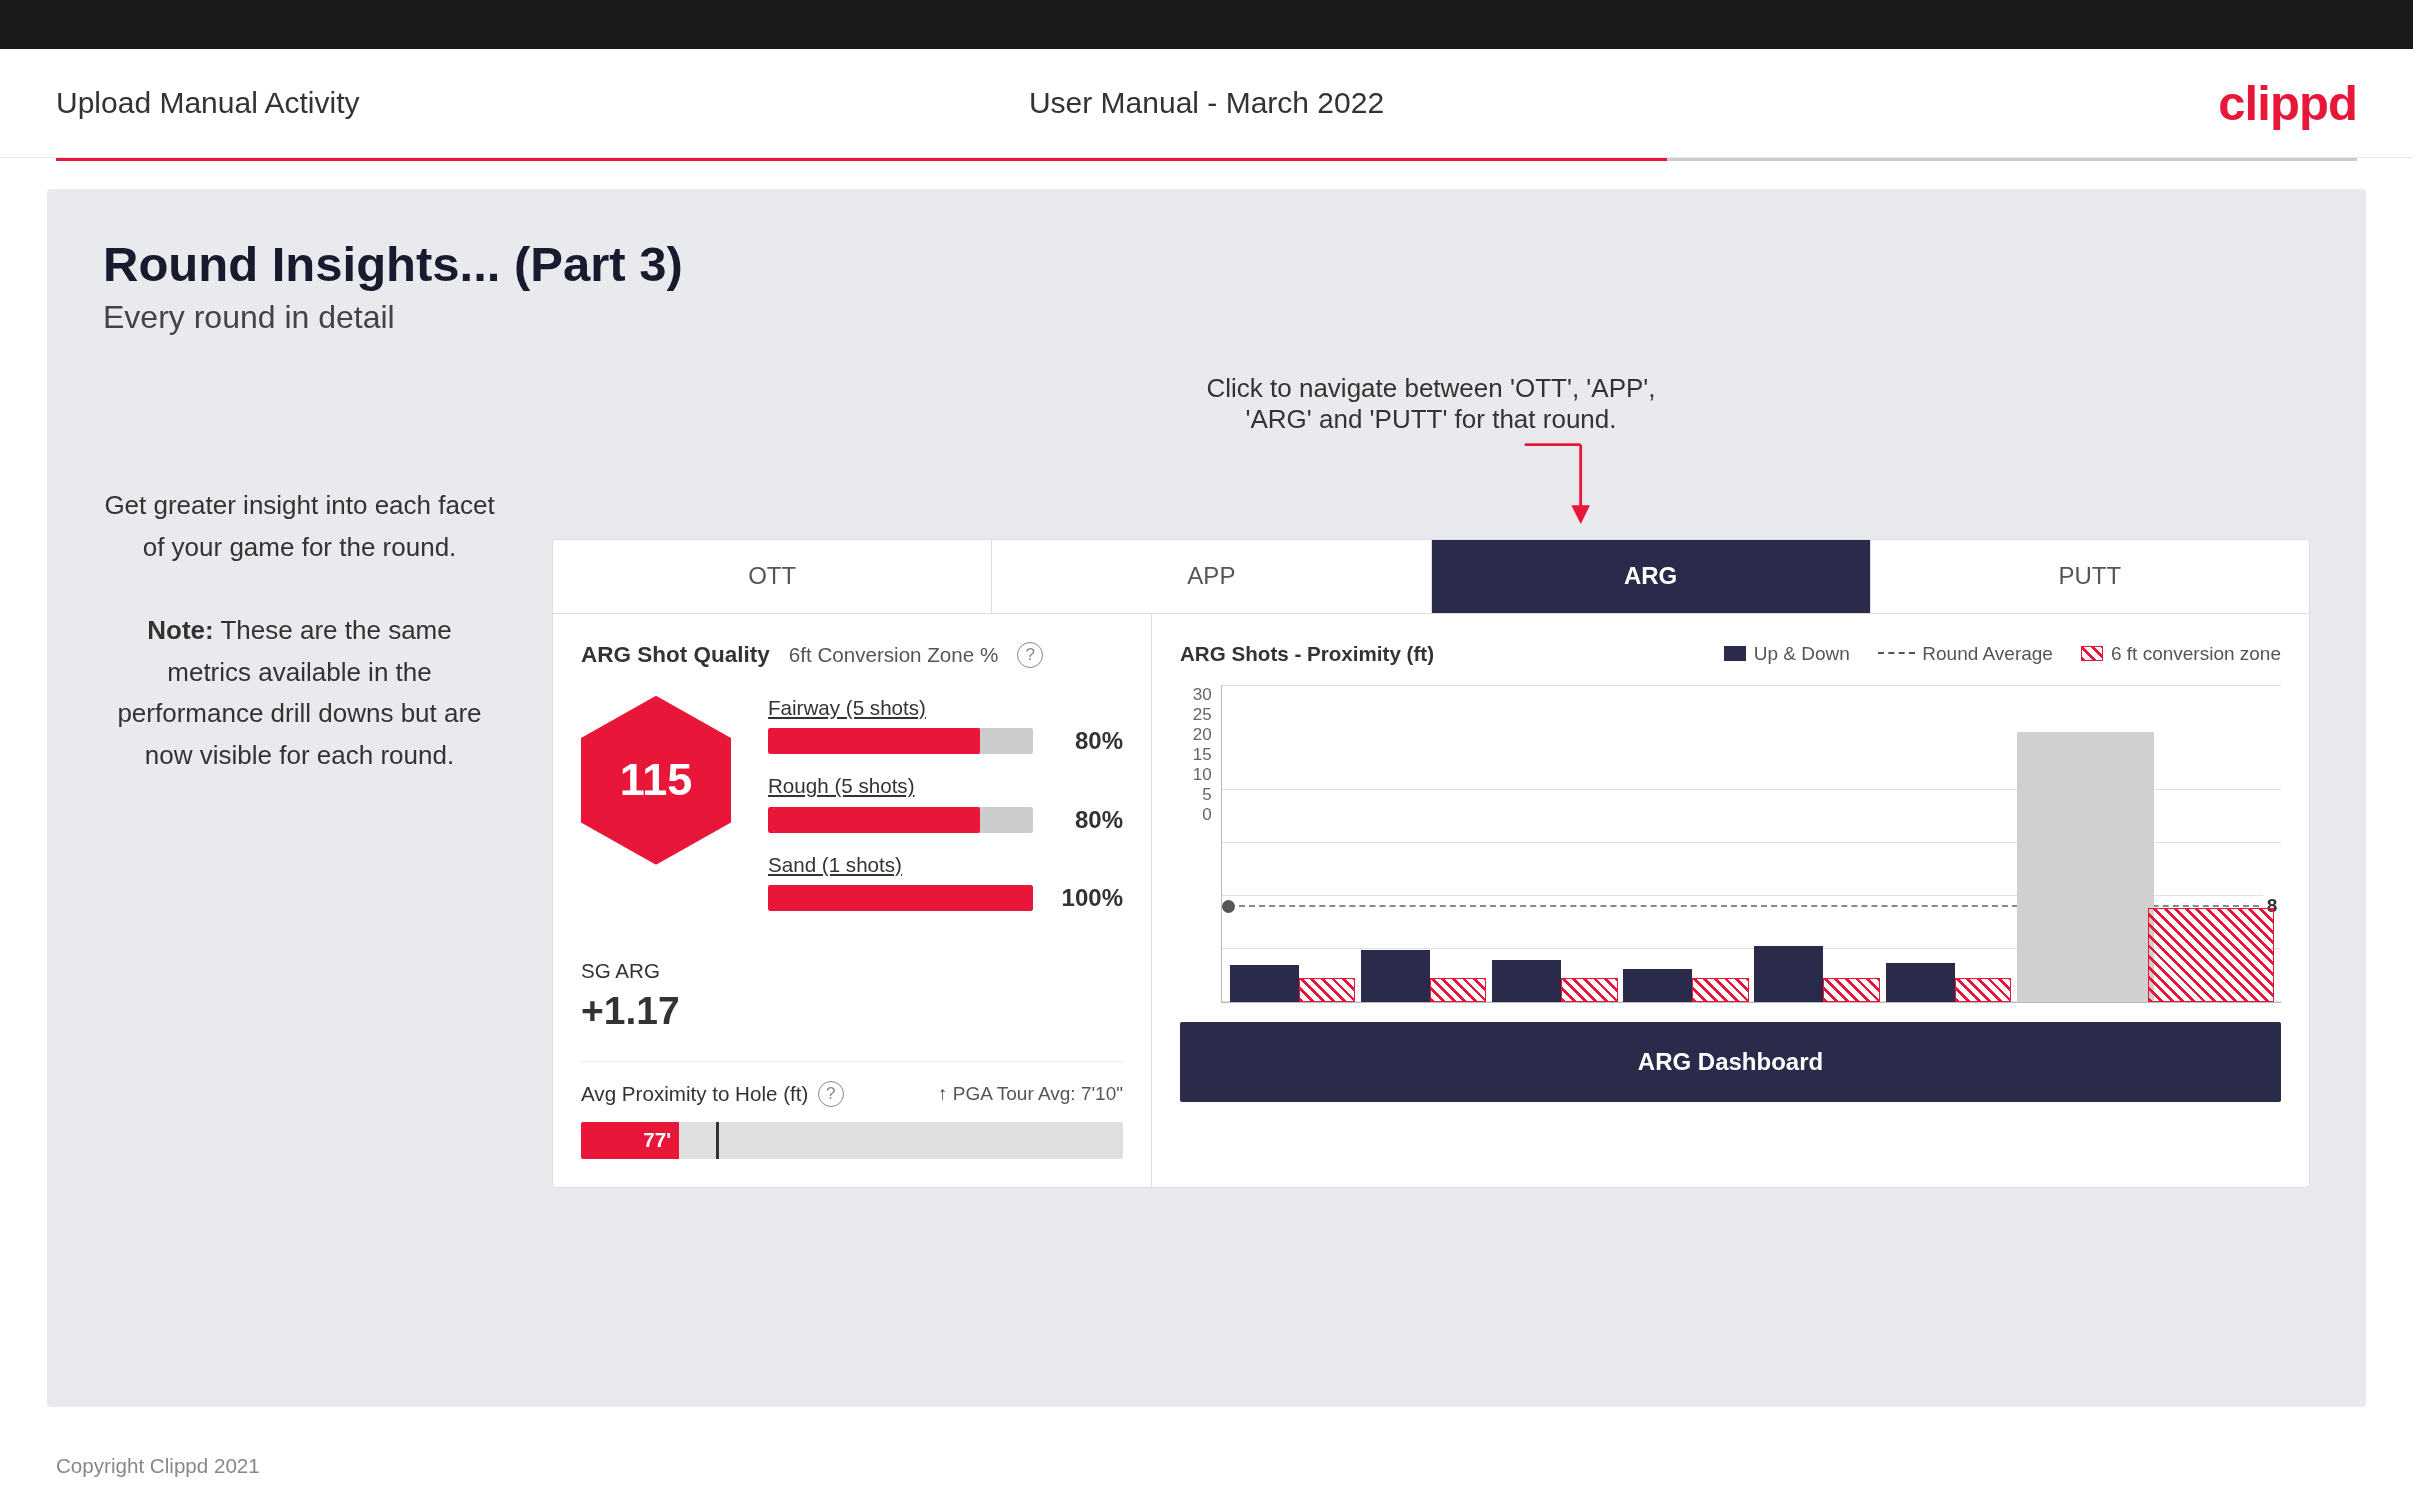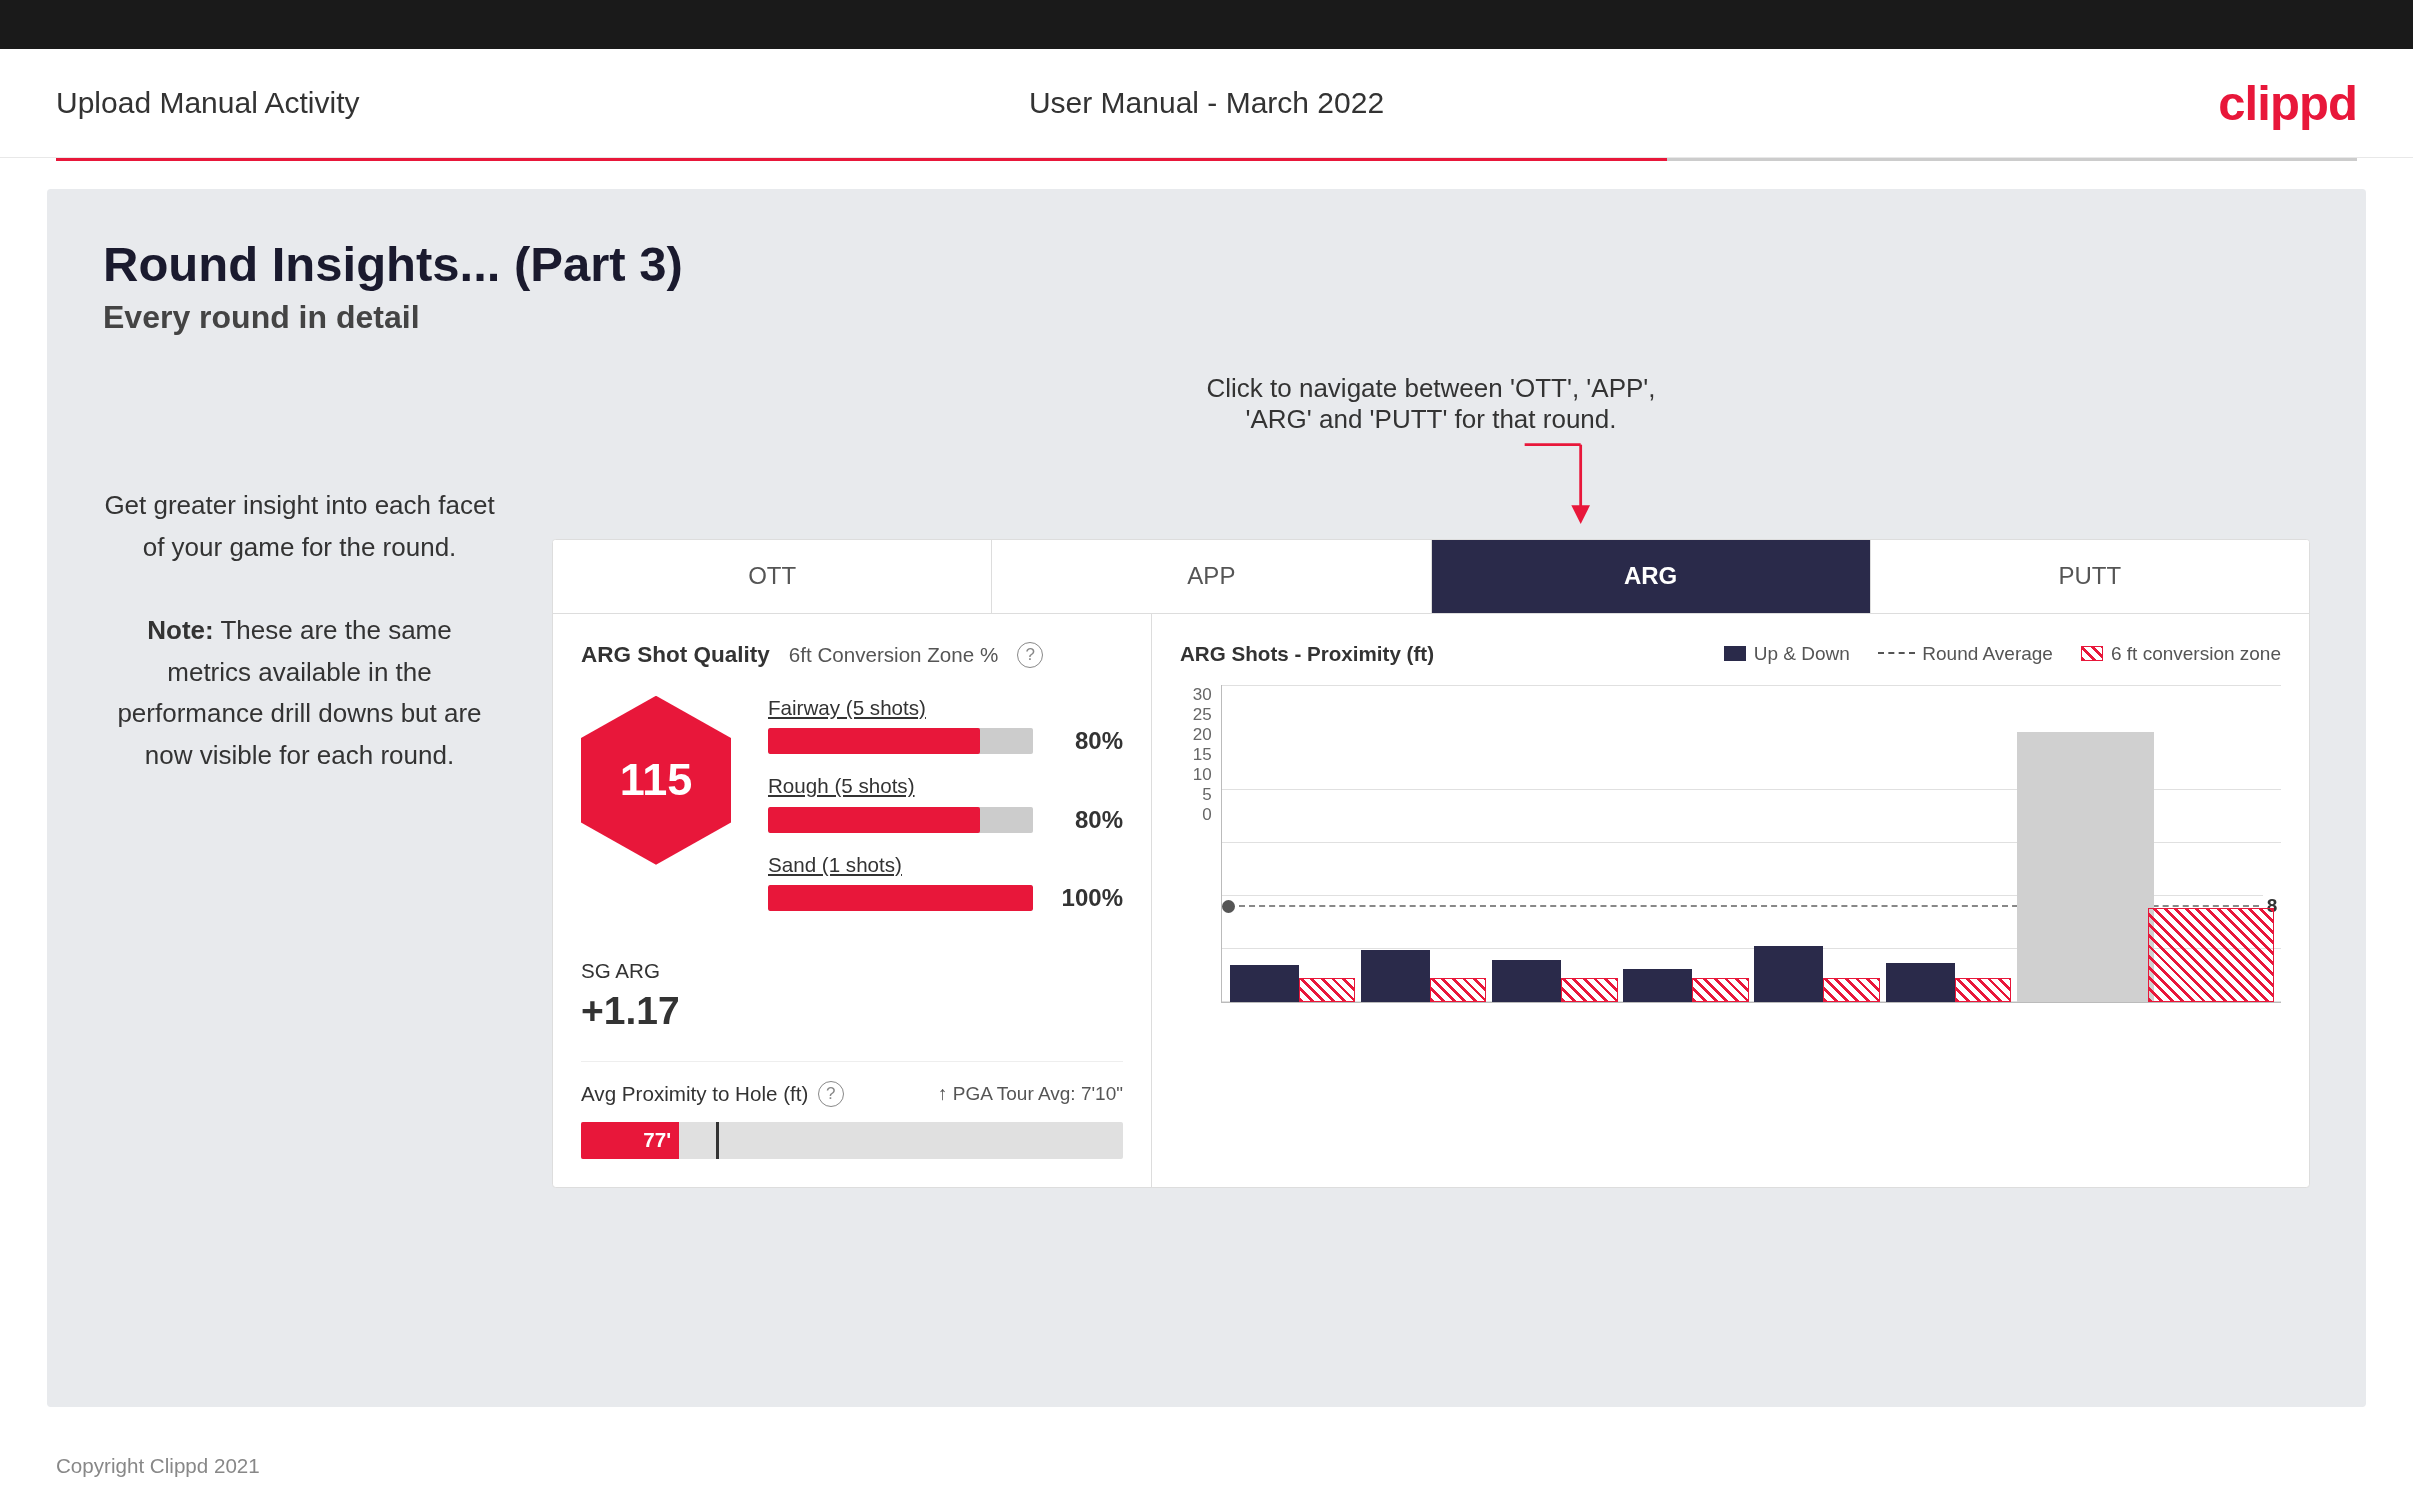--- a/index.html
+++ b/index.html
@@ -63,21 +63,21 @@
     .page-title {
       font-size: 49px;
       font-weight: 700;
       color: #1a1a2e;
       margin-bottom: 7.5px;
     }
 
     .page-subtitle {
       font-size: 32px;
       color: #444;
-      font-weight: 700;
+      font-weight: 400;
       margin-bottom: 37px;
     }
 
     .content-layout {
       display: flex;
       gap: 56px;
     }
 
     
     .left-desc {
@@ -658,20 +658,21 @@
                   <div style="flex:1; display:flex; align-items:flex-end;">
                     <div style="width:100%; height:94px; background:repeating-linear-gradient(45deg,#e8173a,#e8173a 2.8px,transparent 2.8px,transparent 7.5px); border:0.9px solid #e8173a;"></div>
                   </div>
 
                 </div>
 
               </div>
             </div>
 
             
+            <button class="arg-dashboard-btn">ARG Dashboard</button>
 
           </div>
         </div>
       </div>
 
     </div>
   </div>
 </div>
 
 <div class="footer">

